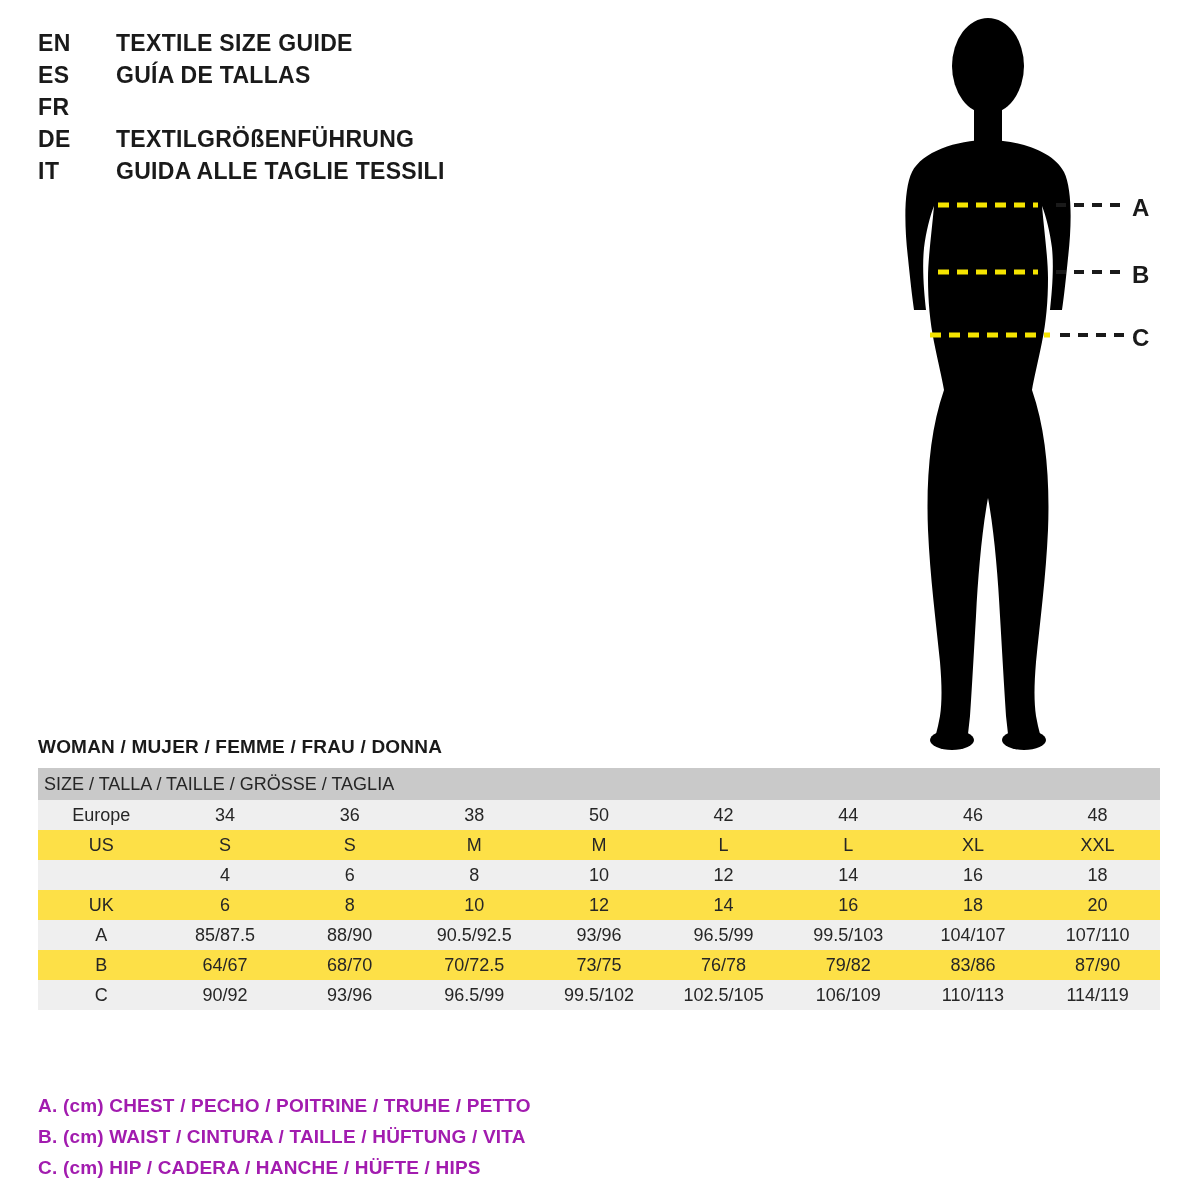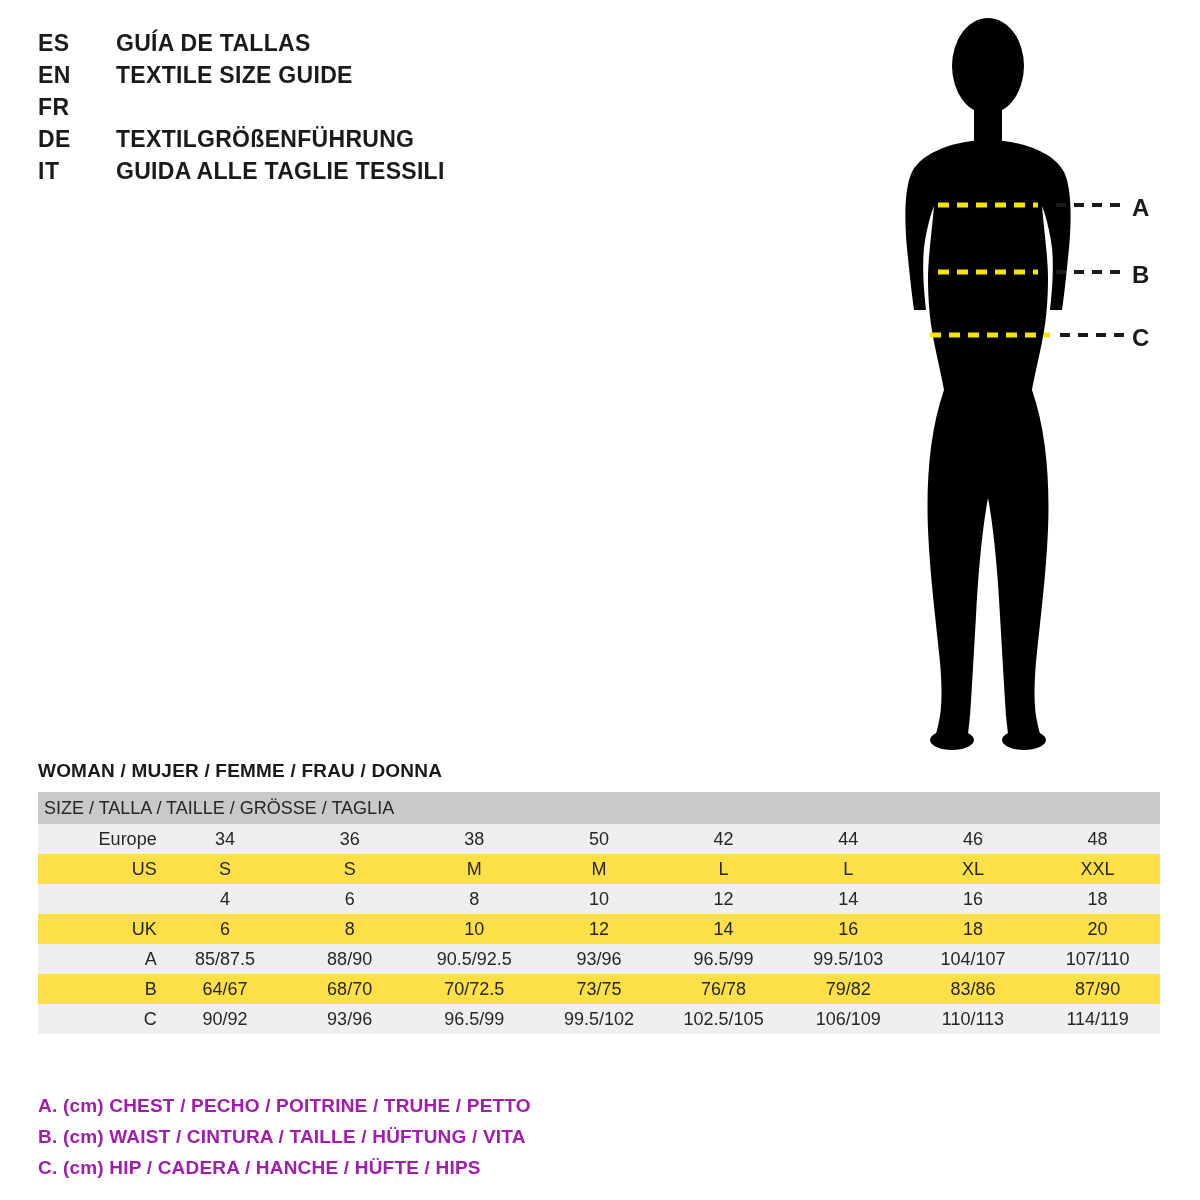--- a/index.html
+++ b/index.html
@@ -56,21 +56,20 @@
     font-weight: bold;
     color: #1a1a1a;
   }
 
   
   #table-block {
     position: absolute;
     left: 38px;
     top: 736px;
     width: 1088px;
-    margin-top: 24px;
   }
   #woman-label {
     font-size: 19px;
     font-weight: bold;
     letter-spacing: .2px;
     margin-bottom: 10px;
   }
   table.size-table {
     border-collapse: collapse;
     width: 1122px;
@@ -78,21 +77,21 @@
     font-size: 18px;
   }
   table.size-table td, table.size-table th {
     height: 30px;
     padding: 0 6px;
     font-weight: normal;
     text-align: center;
     color: #262626;
   }
   table.size-table .rowhead {
-    text-align: right;
+    text-align: center;
     padding-left: 8px;
     width: 192px;
   }
   tr.header-row td {
     background: #c9c9c9;
     font-weight: normal;
     text-align: left;
     font-size: 18px;
     height: 32px;
   }
@@ -112,26 +111,26 @@
     letter-spacing: .2px;
     line-height: 31px;
     color: #a21caf;
   }
 </style>
 </head>
 <body>
 
 <div id="lang-block">
   <div class="lang-row">
+    <span class="lang-code">EN</span>
+    <span class="lang-title">TEXTILE SIZE GUIDE</span>
+  </div>
+  <div class="lang-row">
     <span class="lang-code">ES</span>
     <span class="lang-title">GUÍA DE TALLAS</span>
-  </div>
-  <div class="lang-row">
-    <span class="lang-code">EN</span>
-    <span class="lang-title">TEXTILE SIZE GUIDE</span>
   </div>
   <div class="lang-row">
     <span class="lang-code">FR</span>
   </div>
   <div class="lang-row">
     <span class="lang-code">DE</span>
     <span class="lang-title">TEXTILGRÖßENFÜHRUNG</span>
   </div>
   <div class="lang-row">
     <span class="lang-code">IT</span>

